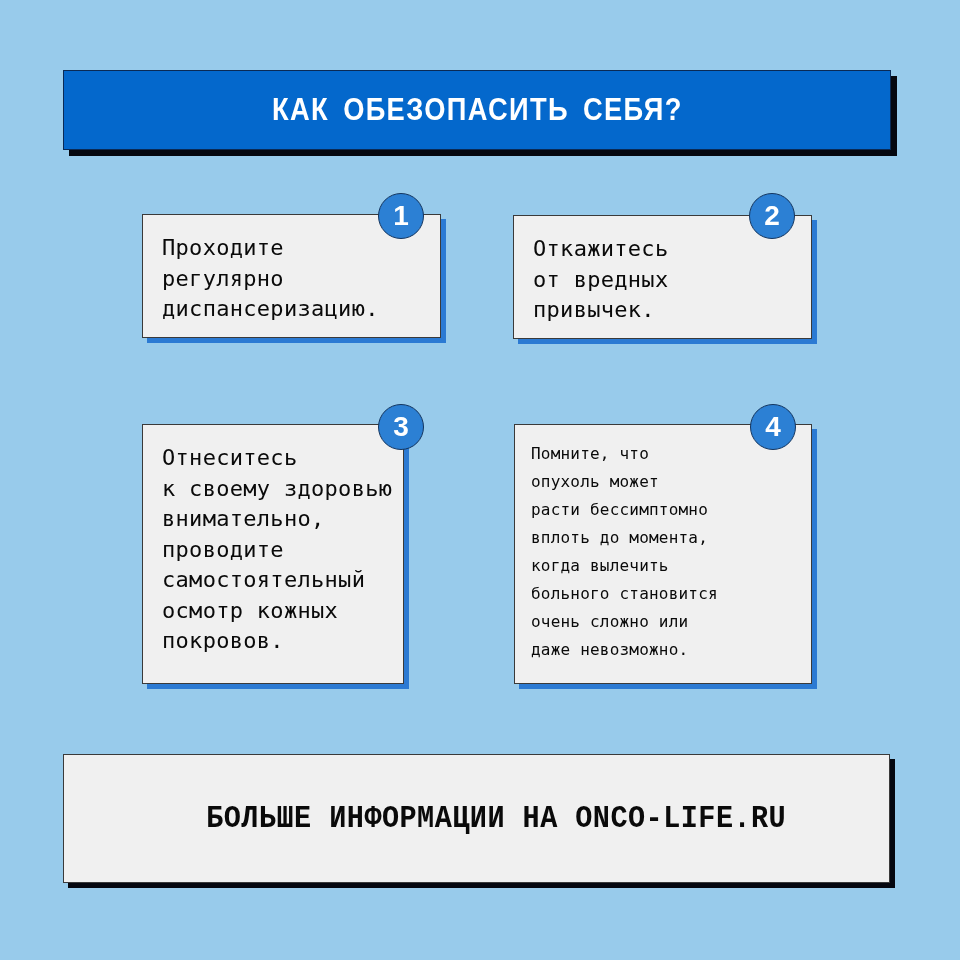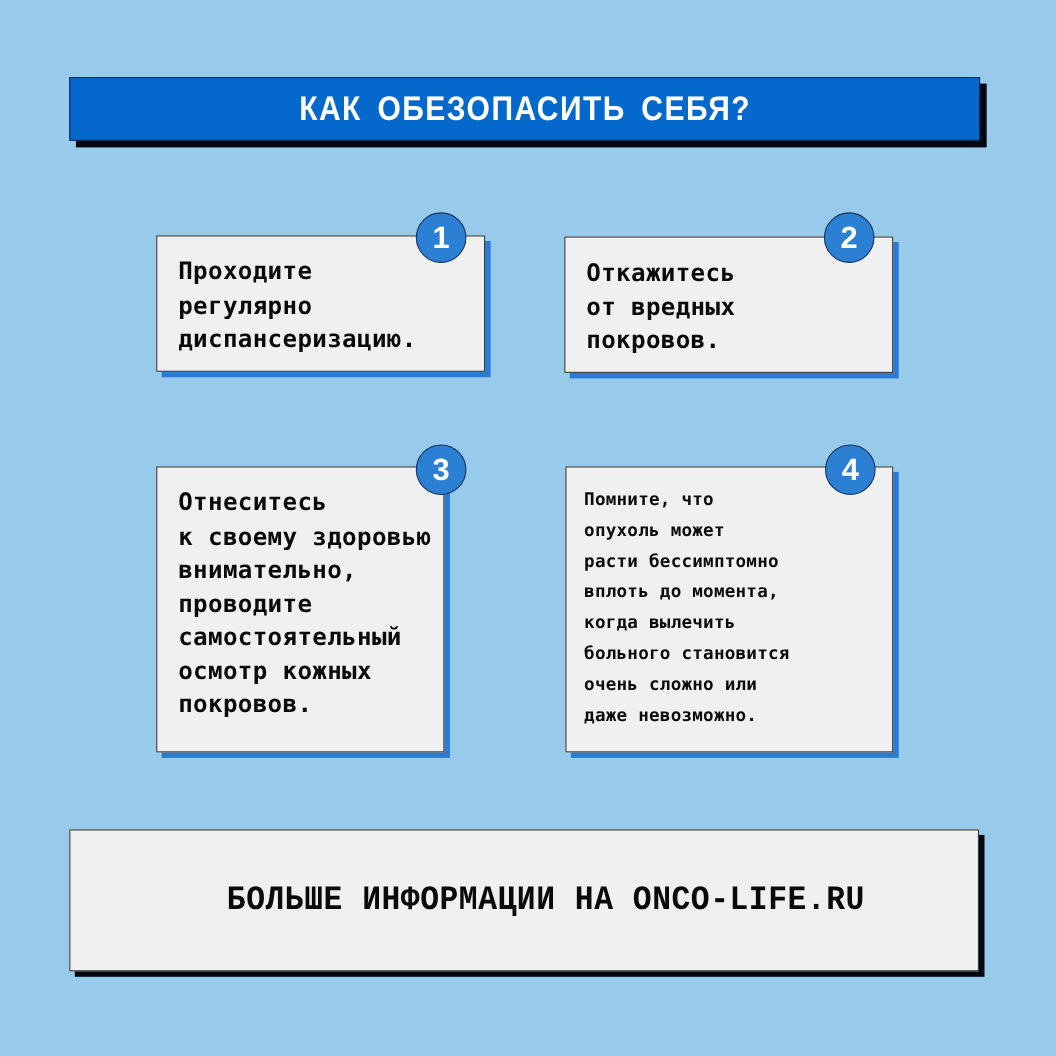--- a/index.html
+++ b/index.html
@@ -2,37 +2,37 @@
 <html><head>
 <meta charset="utf-8">
 <style>
   html, body { margin: 0; padding: 0; }
   body {
     width: 960px; height: 960px; position: relative; overflow: hidden;
     background: #98cbeb;
     font-family: "DejaVu Sans Mono", "Liberation Mono", monospace;
   }
   .header {
-    position: absolute; left: 63px; top: 70px; width: 828px; height: 58px;
+    position: absolute; left: 63px; top: 70px; width: 828px; height: 80px;
     background: #0468cc; border: 1.5px solid #0a2a55; box-sizing: border-box;
     box-shadow: 6px 6px 0 #05070f;
     display: flex; align-items: center; justify-content: center;
   }
   .header-title {
     color: #ffffff; font-family: "Liberation Sans", "DejaVu Sans", sans-serif;
     font-weight: bold; font-size: 31px; letter-spacing: 1.5px;
     transform: scaleX(0.88); word-spacing: 6px;
   }
   .card {
     position: absolute; background: #f0f0f0; border: 1.5px solid #3a3a3a;
     box-sizing: border-box; box-shadow: 5px 5px 0 #2b7ad3;
   }
   .card-text {
     position: absolute; left: 19px; top: 18px; color: #0a0a0a;
-    font-weight: bold; font-size: 22px; line-height: 30.5px; white-space: pre;
+    font-weight: normal; font-size: 22px; line-height: 30.5px; white-space: pre;
     letter-spacing: 0.3px;
   }
   .card-text.small { font-size: 16px; line-height: 28px; left: 16px; top: 15px; letter-spacing: 0.2px; }
   .badge {
     position: absolute; width: 46px; height: 46px; border-radius: 50%;
     background: #2c80d4; border: 1.5px solid #13355f; box-sizing: border-box;
     color: #fff; font-family: "Liberation Sans", "DejaVu Sans", sans-serif;
     font-weight: bold; font-size: 28px; display: flex; align-items: center; justify-content: center;
   }
   .footer {
@@ -56,21 +56,21 @@
 <div class="card" style="left:142px; top:214px; width:299px; height:124px;">
   <div class="card-text">Проходите
 регулярно
 диспансеризацию.</div>
 </div>
 <div class="badge" style="left:378px; top:193px;">1</div>
 
 <div class="card" style="left:513px; top:215px; width:299px; height:124px;">
   <div class="card-text">Откажитесь
 от вредных
-покровов.</div>
+привычек.</div>
 </div>
 <div class="badge" style="left:749px; top:193px;">2</div>
 
 <div class="card" style="left:142px; top:424px; width:262px; height:260px;">
   <div class="card-text">Отнеситесь
 к своему здоровью
 внимательно,
 проводите
 самостоятельный
 осмотр кожных

